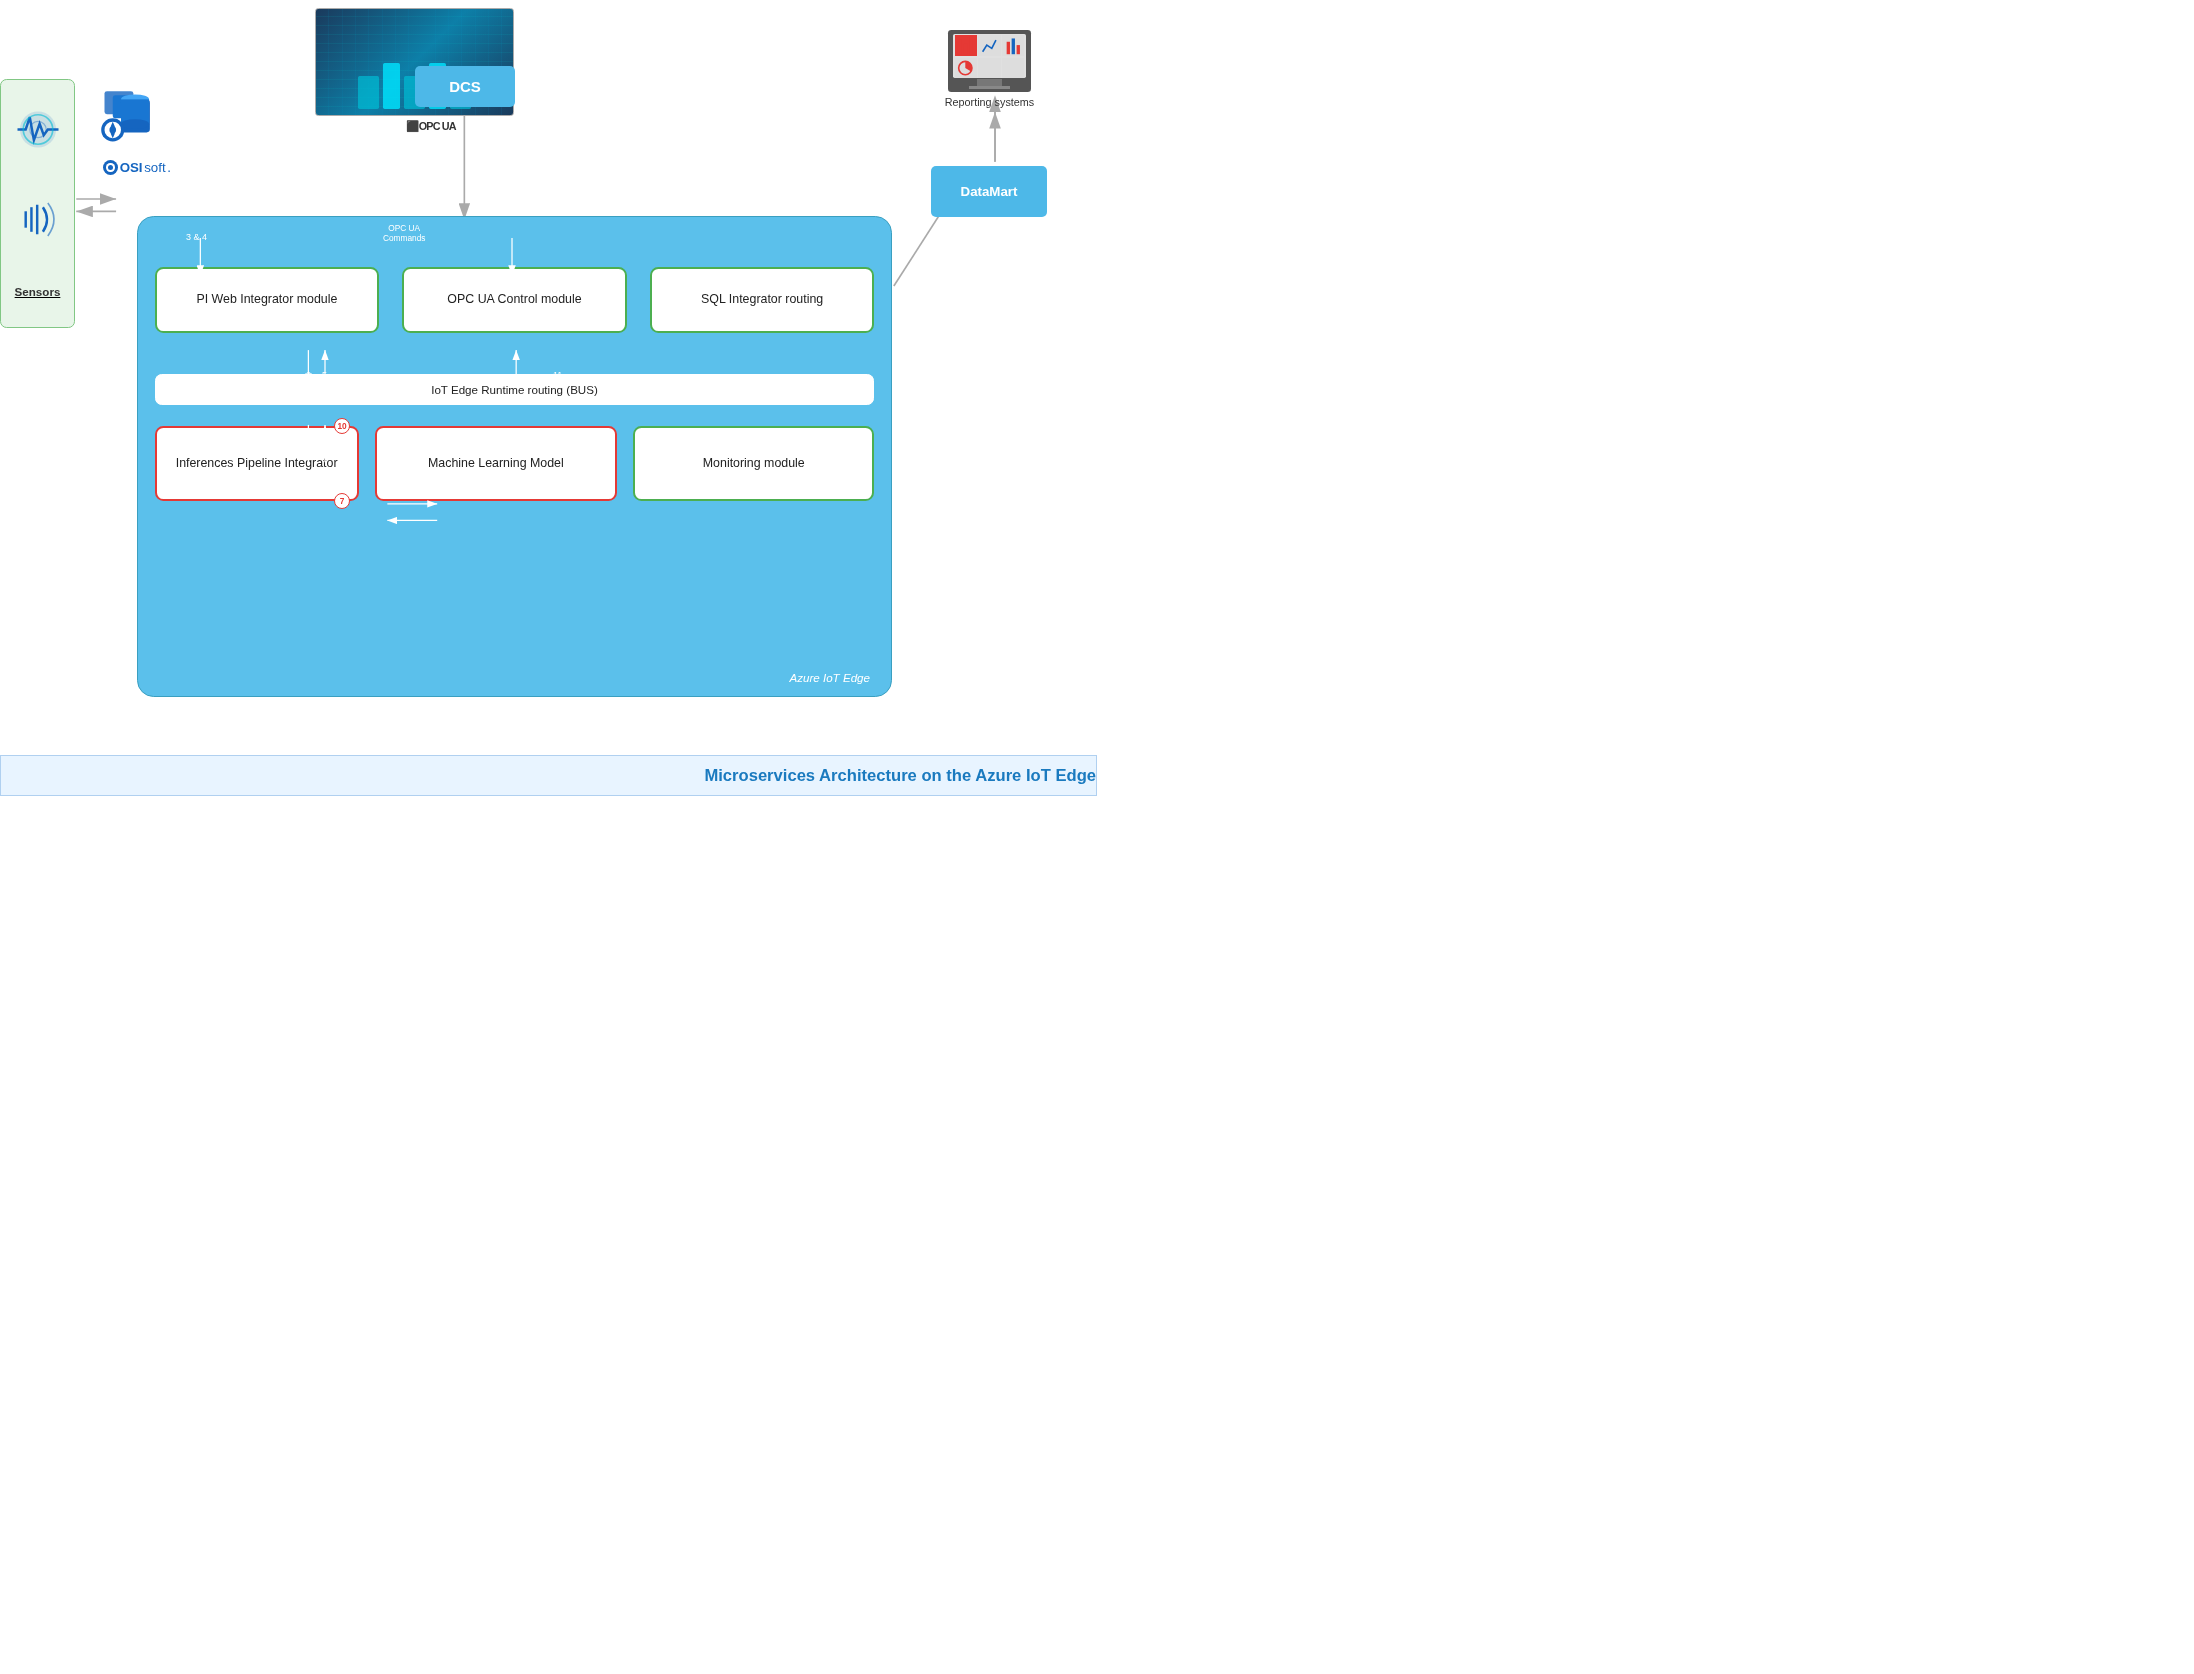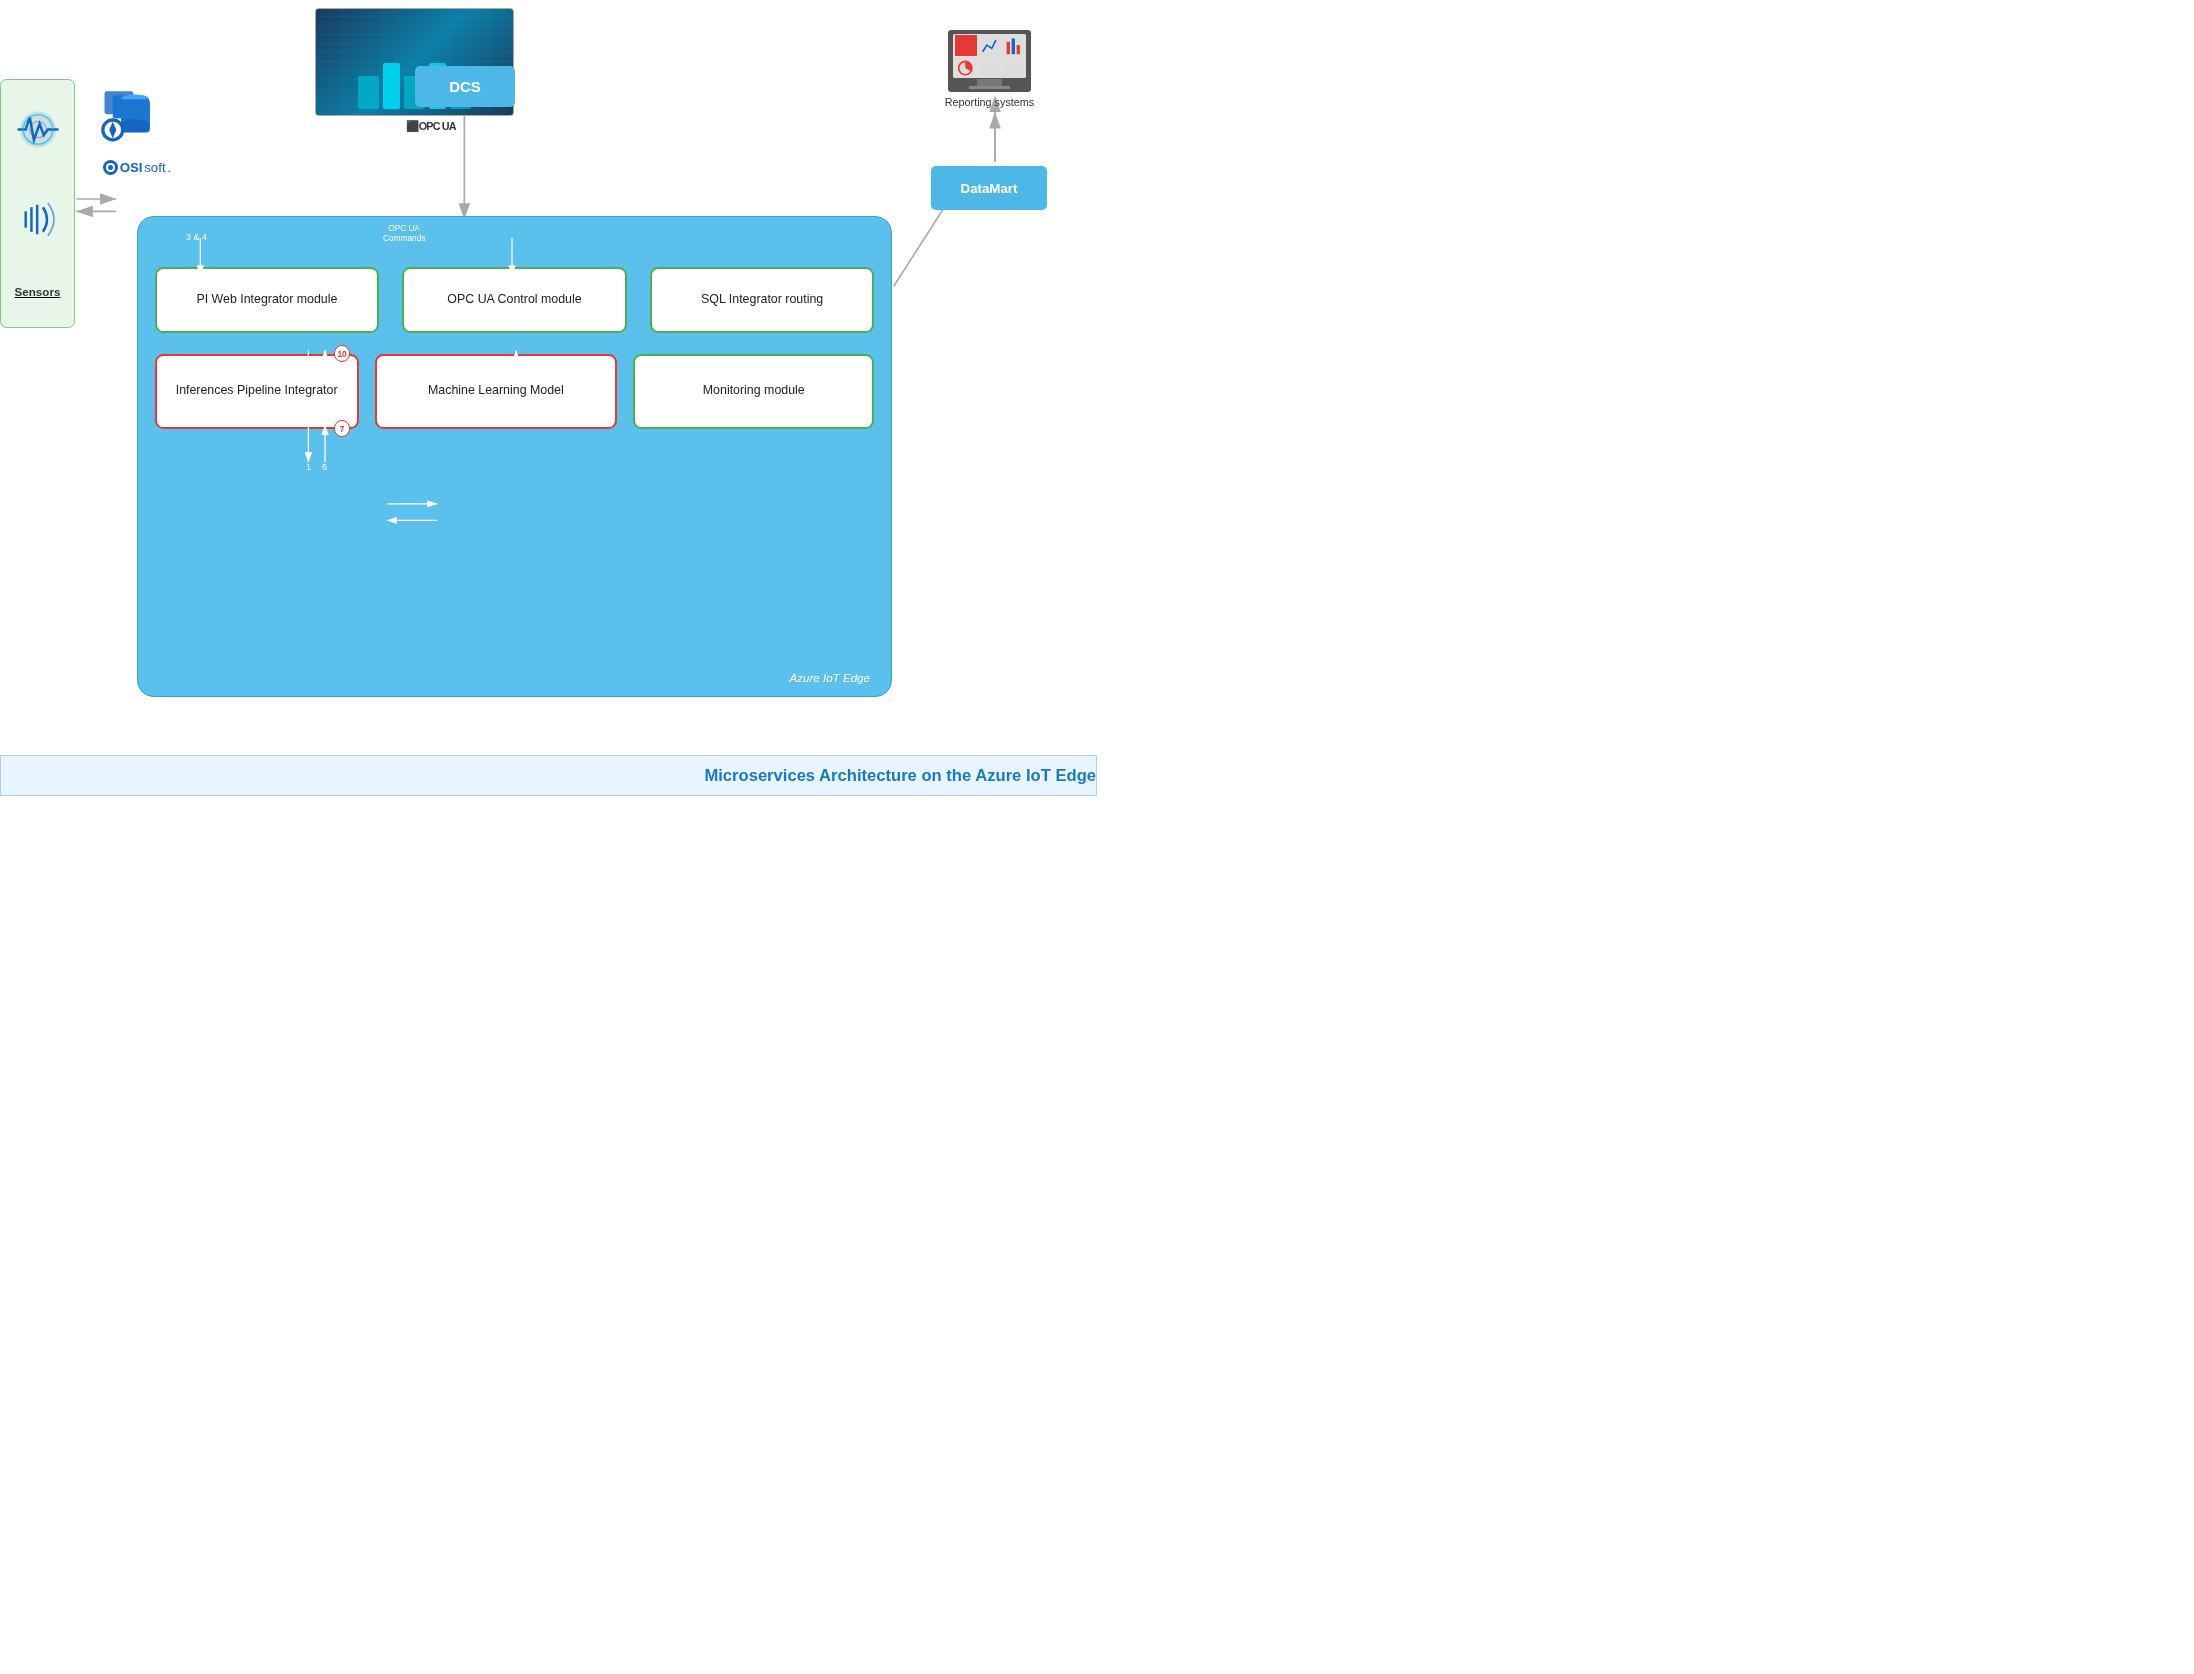--- a/index.html
+++ b/index.html
@@ -93,21 +93,21 @@
       font-size: 15px;
       font-weight: bold;
     }
 
     
     .datamart-box {
       position: absolute;
       right: 50px;
       top: 166px;
       width: 116px;
-      height: 44px;
+      height: 51px;
       background: #4db8e8;
       border-radius: 5px;
       display: flex;
       align-items: center;
       justify-content: center;
     }
     .datamart-text {
       color: white;
       font-size: 13.3px;
       font-weight: bold;
@@ -486,20 +486,25 @@
       </div>
       <div class="module-box">
         <span class="module-box-text">SQL Integrator routing</span>
       </div>
     </div>
 
     <div style="position:absolute; left:168px; top:153px; color:white; font-size:9px;">2</div>
     <div style="position:absolute; left:184px; top:153px; color:white; font-size:9px;">5</div>
     <div style="position:absolute; left:415px; top:153px; color:white; font-size:9px;">11</div>
 
+    <div class="bus-row" style="margin-top:41px; position:relative;">
+      <div class="bus-box">
+        <span>IoT Edge Runtime routing (BUS)</span>
+      </div>
+    </div>
 
     <div style="position:absolute; left:168px; top:245px; color:white; font-size:9px;">1</div>
     <div style="position:absolute; left:184px; top:245px; color:white; font-size:9px;">6</div>
 
     <div class="bottom-modules-row" style="position:relative; margin-top:21px;">
 
       <div style="flex:1; position:relative;">
         <div class="module-box-red">
           <span class="module-box-red-text">Inferences Pipeline Integrator</span>
         </div>

